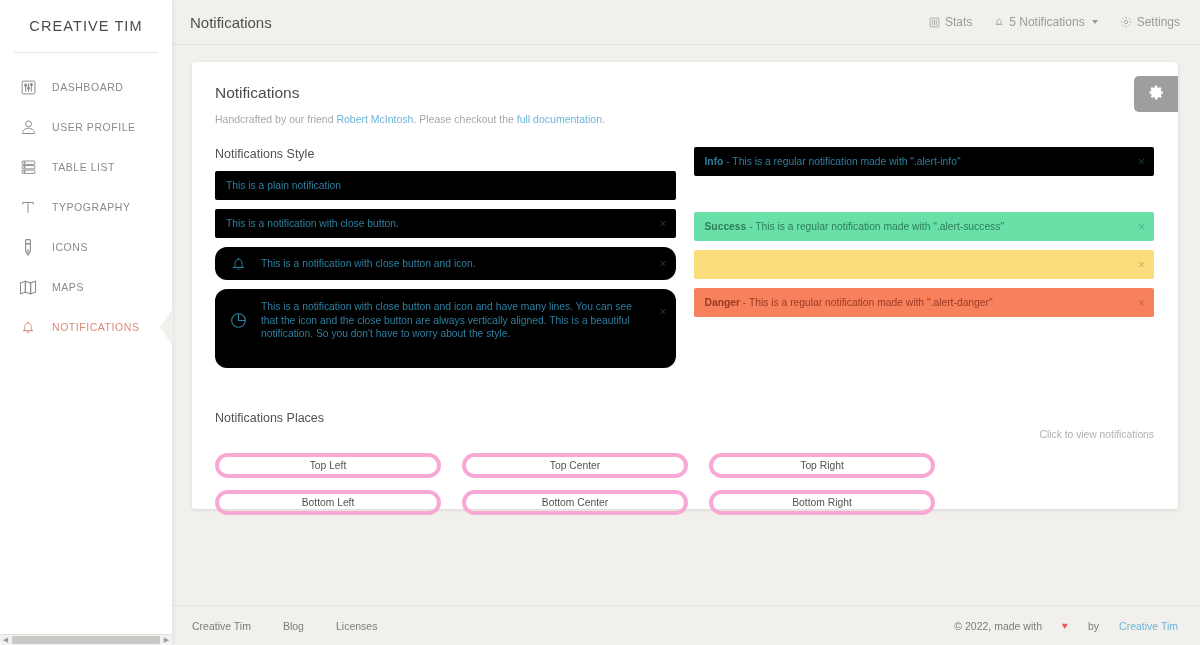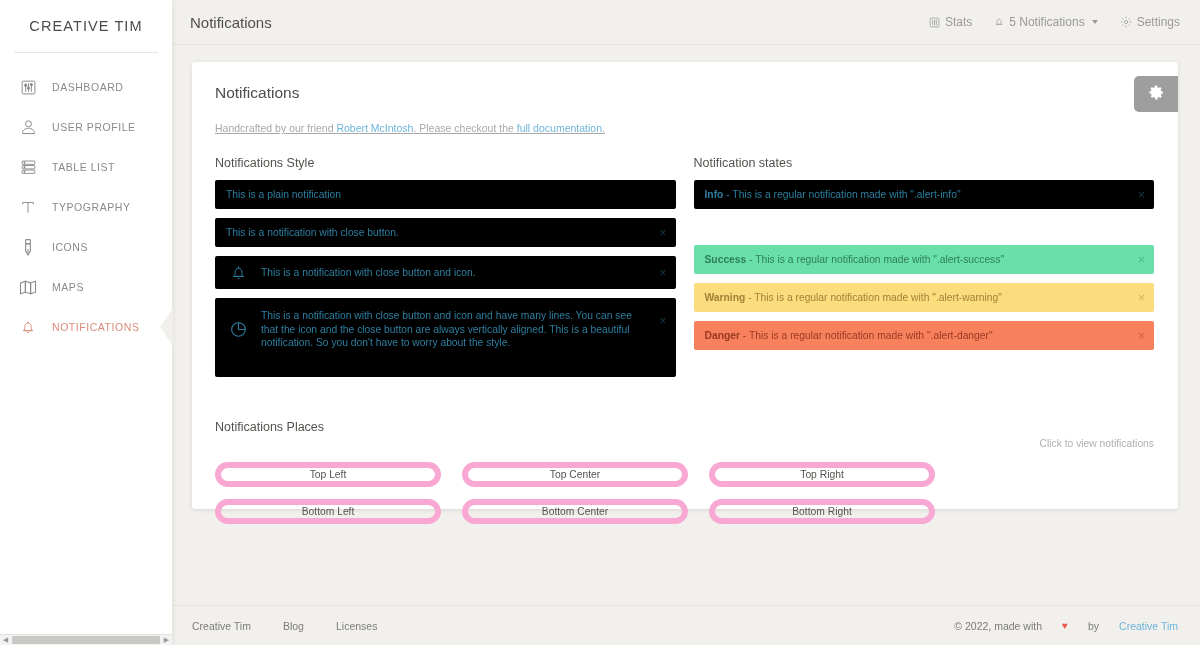--- a/index.html
+++ b/index.html
@@ -118,21 +118,21 @@
     background: #9e9e9e;
     border-radius: 5px 0 0 5px;
     display: flex; align-items: center; justify-content: center;
     cursor: pointer;
   }
   #card-inner { padding: 22px 24px 0 23px; }
   #card-title {
     font-size: 15.5px; color: #4e4d4a; font-weight: 400;
   }
   #card-subtitle {
-    font-size: 10.5px; color: #a9a8a4; margin-top: 20px; text-decoration: underline;
+    font-size: 10.5px; color: #a9a8a4; margin-top: 11px;
   }
   #card-subtitle a { color: #6eb5d9; text-decoration: none; }
 
   .section-title {
     font-size: 12.5px; color: #53524e; font-weight: 400;
     margin-bottom: 10px;
   }
   #columns {
     display: flex; gap: 18px; margin-top: 22px;
   }
@@ -142,21 +142,21 @@
   .alert {
     position: relative;
     border-radius: 2px;
     margin-bottom: 9px;
     display: flex; align-items: center;
     min-height: 29px;
     padding: 7px 30px 7px 11px;
     font-size: 10.3px;
     line-height: 1.32;
   }
-  .alert.with-icon { padding-left: 0; }
+  .alert.with-icon { padding-left: 0; border-radius: 12px; }
   .alert-ic {
     width: 46px; flex: 0 0 46px;
     display: flex; align-items: center; justify-content: center;
     align-self: center;
   }
   .alert-body { flex: 1; }
   .alert-body b { font-weight: 700; }
   .alert-close {
     position: absolute; right: 9px; top: 50%;
     transform: translateY(-50%);
@@ -176,21 +176,21 @@
   .alert.tall .alert-close { top: 17px; transform: none; }
 
   
   #places { margin-top: 34px; }
   #places-sub {
     font-size: 10.3px; color: #b1b0ac; margin-top: -6px; margin-bottom: 13px; text-align: right;
   }
   .place-row { display: flex; gap: 21px; margin-bottom: 12px; }
   .place-btn {
     width: 226px; height: 25px;
-    border: 6px solid #f9a8d4;
+    border: 4px solid #f9a8d4;
     border-radius: 14px;
     background: transparent;
     font-size: 10.3px; color: #55544f;
     font-family: "Liberation Sans", sans-serif;
     cursor: pointer;
   }
 
   
   #footer {
     position: absolute; left: 172px; bottom: 0;
@@ -406,40 +406,36 @@
               <circle cx="12" cy="12" r="8.6"></circle>
               <path d="M12 3.4v8.6h8.6"></path>
             </svg>
           </div>
           <div class="alert-body">This is a notification with close button and icon and have many lines. You can see that the icon and the close button are always vertically aligned. This is a beautiful notification. So you don't have to worry about the style.</div>
           <span class="alert-close">×</span>
         </div>
       </div>
 
       <div class="col">
-        <div class="section-title">Notification states</div>
 
         <div class="alert a-info">
           <div class="alert-body">
             <b>Info</b><span> - This is a regular notification made with ".alert-info"</span>
           </div>
           <span class="alert-close">×</span>
         </div>
 
         <div class="alert a-success">
           <div class="alert-body">
             <b>Success</b><span> - This is a regular notification made with ".alert-success"</span>
           </div>
           <span class="alert-close">×</span>
         </div>
 
         <div class="alert a-warning">
-          <div class="alert-body">
-            <b>Warning</b><span> - This is a regular notification made with ".alert-warning"</span>
-          </div>
           <span class="alert-close">×</span>
         </div>
 
         <div class="alert a-danger">
           <div class="alert-body">
             <b>Danger</b><span> - This is a regular notification made with ".alert-danger"</span>
           </div>
           <span class="alert-close">×</span>
         </div>
       </div>

